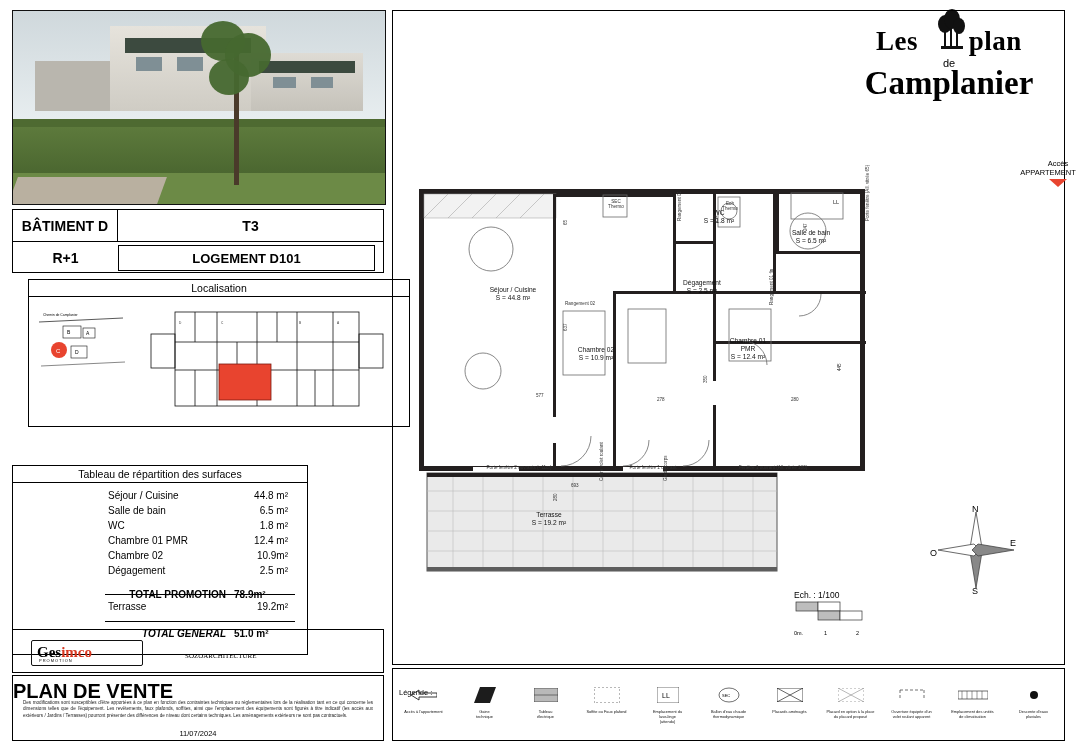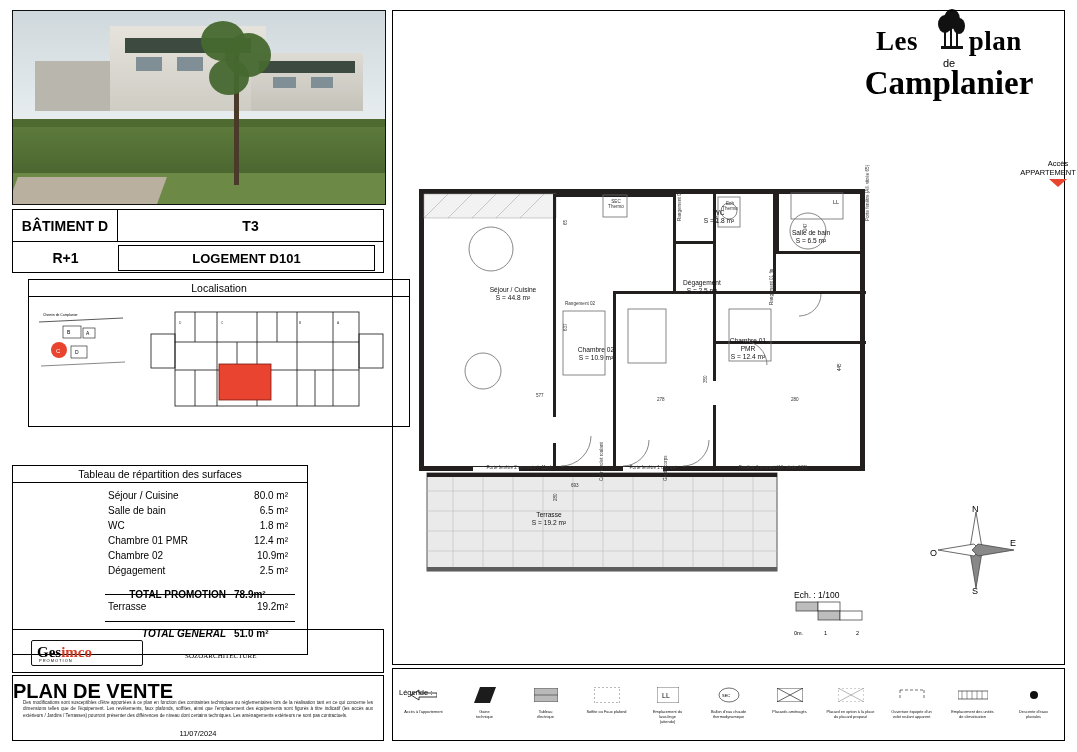--- a/index.html
+++ b/index.html
@@ -176,21 +176,21 @@
         </g>
       </svg>
     </div>
   </div>
 
   <div class="box" id="surfbox">
     <div class="surf-title">Tableau de répartition des surfaces</div>
     <div class="surf-list">
       <div class="srow">
           <div class="nm">Séjour / Cuisine</div>
-          <div class="vl">80.0 m²</div>
+          <div class="vl">44.8 m²</div>
         </div>
       <div class="srow">
           <div class="nm">Salle de bain</div>
           <div class="vl">6.5 m²</div>
         </div>
       <div class="srow">
           <div class="nm">WC</div>
           <div class="vl">1.8 m²</div>
         </div>
       <div class="srow">

